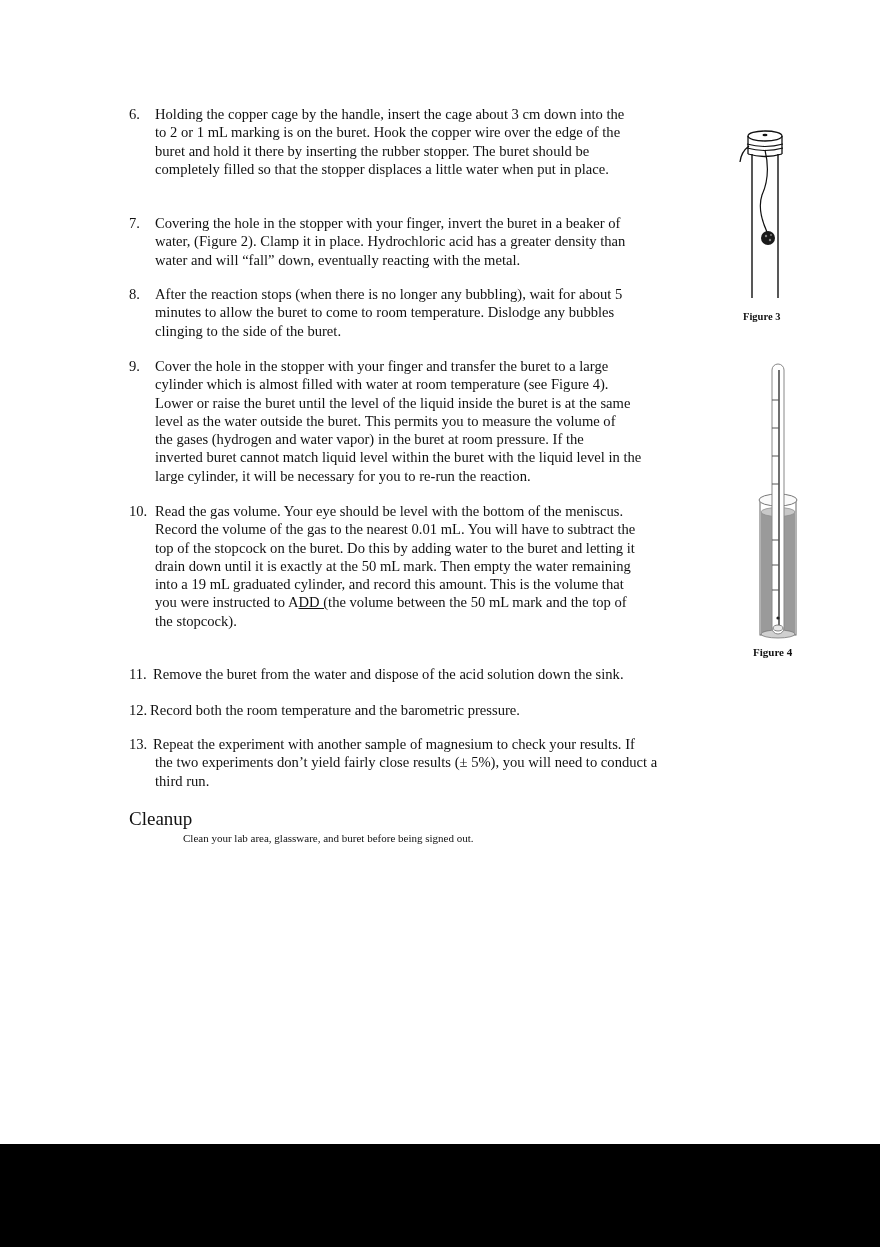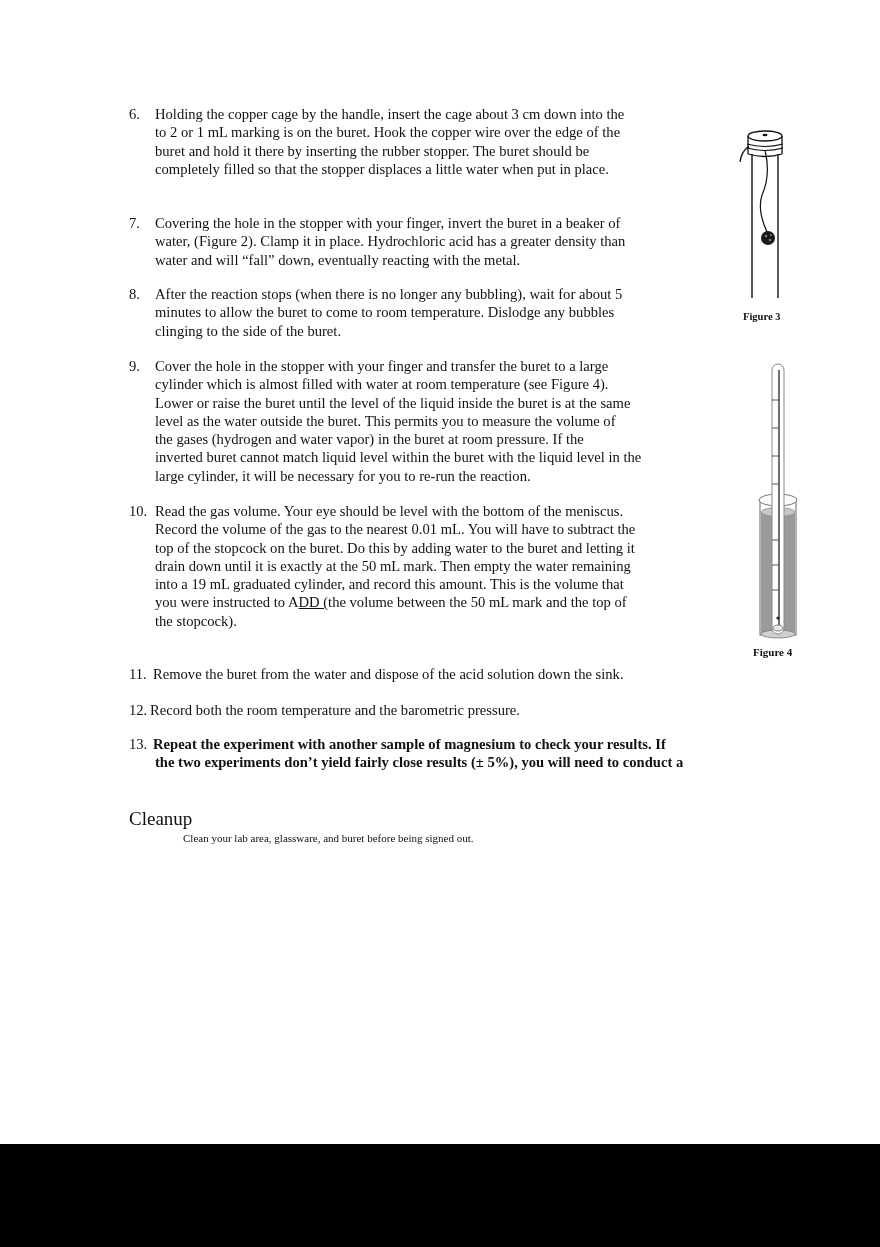--- a/index.html
+++ b/index.html
@@ -96,23 +96,24 @@
 
   <div class="step" style="top:701px;">
     <span class="num">12.</span>
     <div class="body" style="margin-left:21px;">
       <span class="line">Record both the room temperature and the barometric pressure.</span>
     </div>
   </div>
 
   <div class="step" style="top:735px;">
     <span class="num">13.</span>
-    <div class="body" style="margin-left:24px;font-weight:bold;">
+    <div class="body" style="margin-left:24px;">
       <span class="line">Repeat the experiment with another sample of magnesium to check your results.  If</span>
       <span class="line" style="margin-left:2px;">the two experiments don’t yield fairly close results (± 5%), you will need to conduct a</span>
+      <span class="line" style="margin-left:2px;">third run.</span>
     </div>
   </div>
 
   <div class="heading">Cleanup</div>
   <div class="cleanup-text">Clean your lab area, glassware, and buret before being signed out.</div>
 
   <div class="figure" style="left:735px; top:120px; width:60px; height:210px;">
     <svg width="60" height="190" viewBox="0 0 60 190">
 
       <ellipse cx="30" cy="16" rx="17" ry="5" fill="#fff" stroke="#111" stroke-width="1.3"></ellipse>

